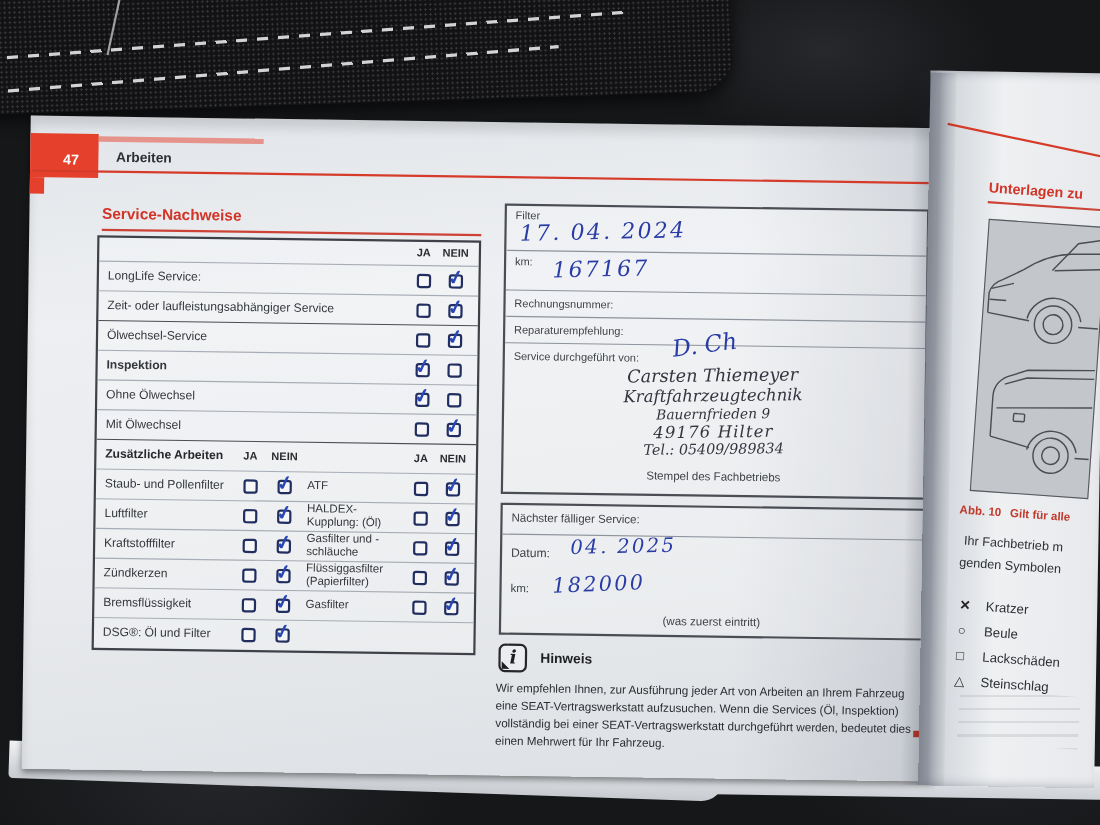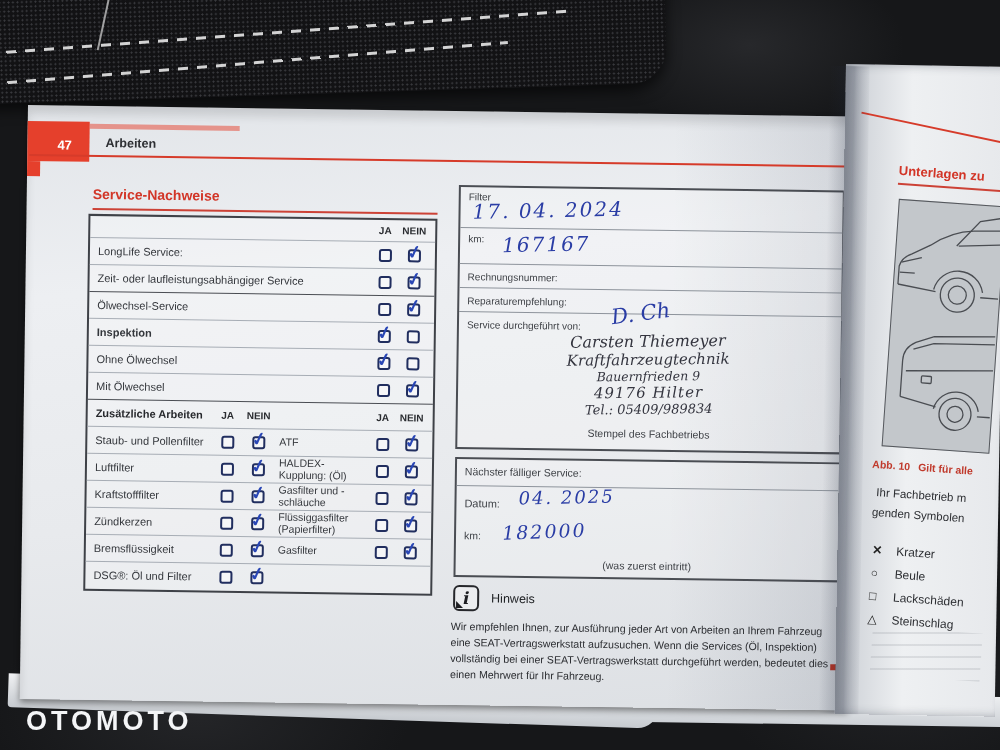--- a/index.html
+++ b/index.html
@@ -99,21 +99,21 @@
   .nnote{position:absolute;left:0;top:98px;width:100%;text-align:center;font-size:10.5px;color:#3f4247;}
 
   
   .hinweis{position:absolute;left:430px;top:474px;width:392px;}
   .info-ic{position:absolute;left:2px;top:0;width:26px;height:26px;
     border:2.5px solid #26272b;border-radius:6px;background:rgba(255,255,255,.3);}
   .info-ic span{position:absolute;left:8px;top:1px;font-family:"DejaVu Serif",serif;
     font-style:italic;font-weight:bold;font-size:17px;color:#1d1e22;}
   .info-ic i{position:absolute;left:1px;bottom:1px;width:0;height:0;
     border-left:7px solid #1d1e22;border-top:7px solid rgba(0,0,0,0);}
-  .hw-title{position:absolute;left:40px;top:6px;font-size:12.5px;font-weight:normal;color:#1e2023;}
+  .hw-title{position:absolute;left:40px;top:6px;font-size:12.5px;font-weight:bold;color:#1e2023;}
   .hw-text{position:absolute;left:0;top:34px;width:392px;font-size:10.6px;
     line-height:1.5;color:#2b2d31;}
   .red-dot{position:absolute;left:380px;top:74px;width:6px;height:6px;background:#b43325;}
 
   
   .page-right{position:absolute;left:846px;top:64px;width:160px;height:650px;
     transform:rotate(1deg);transform-origin:top left;overflow:hidden;
     background:linear-gradient(to right,#c9cdd3 0%,#eef0f2 42%,#e7e9ec 100%);
     box-shadow:inset 6px 0 10px rgba(40,45,60,.35);}
   .rp-inner{position:absolute;inset:0;transform:rotate(3deg);transform-origin:20px 80px;}
@@ -438,14 +438,13 @@
           <span class="leg-sym">△</span>
           <span>Steinschlag</span>
         </div>
       </div>
       <div class="ghost"></div>
     </div>
   </div>
 
   <div class="binding"></div>
 
-  <div class="otomoto">OTOMOTO</div>
 </div>
 
 </body></html>

